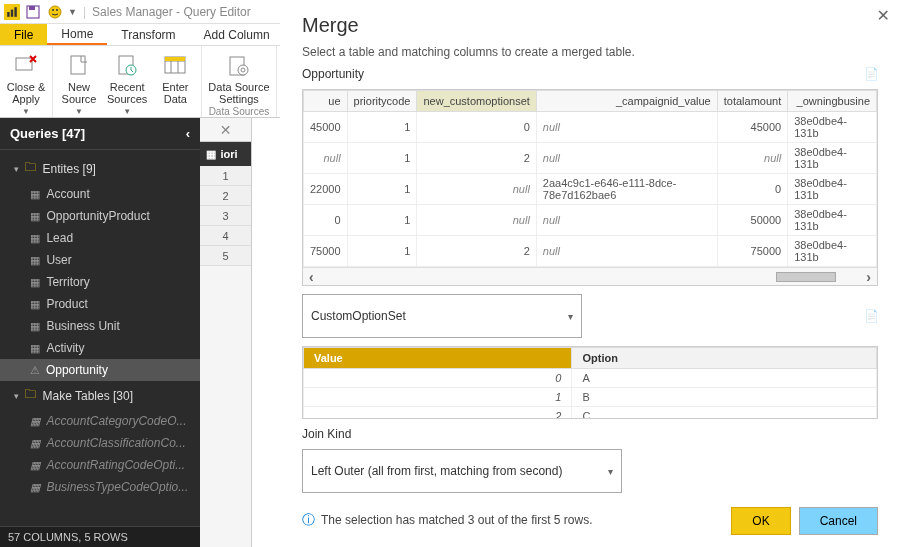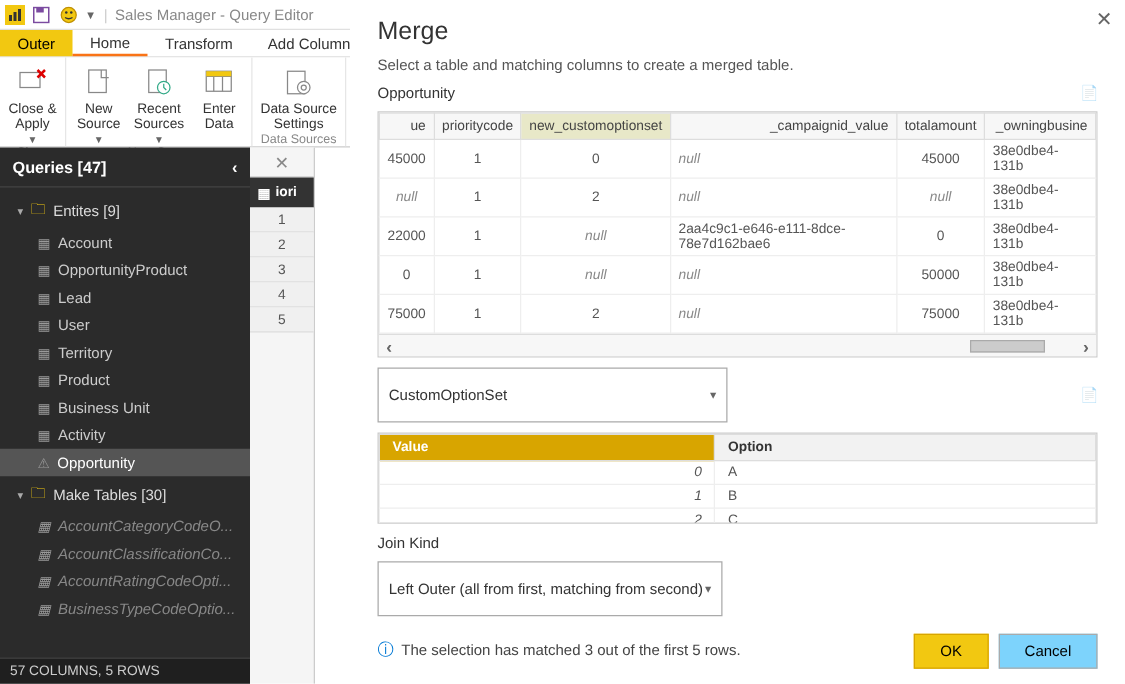--- a/index.html
+++ b/index.html
@@ -53,21 +53,21 @@
 
 .dialog { position: absolute; top: 0; left: 280px; right: 0; bottom: 0; background: #fff; padding: 14px 22px 12px 22px; display: flex; flex-direction: column; gap: 8px; }
 .dialog .close-x { position: absolute; top: 6px; right: 10px; font-size: 16px; color: #666; cursor: pointer; }
 .dialog h1 { font-size: 20px; font-weight: 400; color: #333; }
 .dialog .subtitle { font-size: 12px; color: #555; }
 .dialog .sect-label { font-size: 12px; color: #333; display: flex; align-items: center; justify-content: space-between; }
 .tbl-wrap { border: 1px solid #ccc; }
 .tbl { width: 100%; border-collapse: collapse; font-size: 11px; }
 .tbl th { background: #f7f7f7; font-weight: 400; color: #444; text-align: right; padding: 4px 6px; border: 1px solid #ddd; }
 .tbl th.sel { background: #e8e8c8; }
-.tbl td { padding: 3px 6px; border: 1px solid #eee; text-align: center; color: #555; }
+.tbl td { padding: 3px 6px; border: 1px solid #eee; text-align: right; color: #555; }
 .tbl td.lft { text-align: left; }
 .tbl td.null { font-style: italic; color: #888; }
 .scrollbar { height: 18px; background: #f7f7f7; border-top: 1px solid #ddd; display: flex; align-items: center; justify-content: space-between; padding: 0 6px; }
 .scrollbar .arrow { cursor: pointer; color: #666; font-size: 14px; font-weight: bold; }
 .scrollbar .thumb { height: 10px; width: 60px; background: #ccc; border: 1px solid #aaa; margin-left: auto; margin-right: 30px; cursor: grab; }
 .dropdown { border: 1px solid #aaa; padding: 14px 8px; font-size: 12px; background: #fff; display: flex; justify-content: space-between; align-items: center; cursor: pointer; }
 .dropdown .dd-arrow { color: #666; font-size: 10px; }
 .optwrap { border: 1px solid #ccc; height: 120px; overflow: hidden; display: flex; flex-direction: column; }
 .tbl2 { border-collapse: collapse; font-size: 11px; }
 .tbl2 th { font-weight: 600; color: #333; padding: 4px 10px; text-align: left; border: 1px solid #ddd; }
@@ -112,21 +112,21 @@
         <circle cx="9" cy="5" r="1" fill="#333"></circle>
         <path d="M4 9 Q7 11 10 9" stroke="#333" fill="none"></path>
       </svg>
     </span>
   <span style="font-size:9px;color:#666">▼</span>
   <span class="sep">|</span>
   <span class="title">Sales Manager - Query Editor</span>
 </div>
 
 <div class="ribbon-tabs">
-  <div class="tab file">Outer</div>
+  <div class="tab file">File</div>
   <div class="tab active">Home</div>
   <div class="tab">Transform</div>
   <div class="tab">Add Column</div>
 </div>
 
 <div class="ribbon">
   <div class="ribbon-group">
     <div class="row">
       <div class="ribbon-btn">
         <span class="icon">
@@ -402,21 +402,21 @@
           </tr>
           <tr>
             <td class="v">4</td>
             <td>E</td>
           </tr>
         </tbody>
     </table>
   </div>
 
   <div class="sect-label">Join Kind</div>
-  <div class="dropdown" style="width:276px">
+  <div class="dropdown" style="width:320px">
     <span>Left Outer (all from first, matching from second)</span>
     <span class="dd-arrow">▾</span>
   </div>
 
   <div style="display:flex;align-items:center;justify-content:space-between;margin-top:4px">
     <div class="info-row">
       <span class="iicon">ⓘ</span>
       <span>The selection has matched 3 out of the first 5 rows.</span>
     </div>
     <div class="dlg-buttons">

